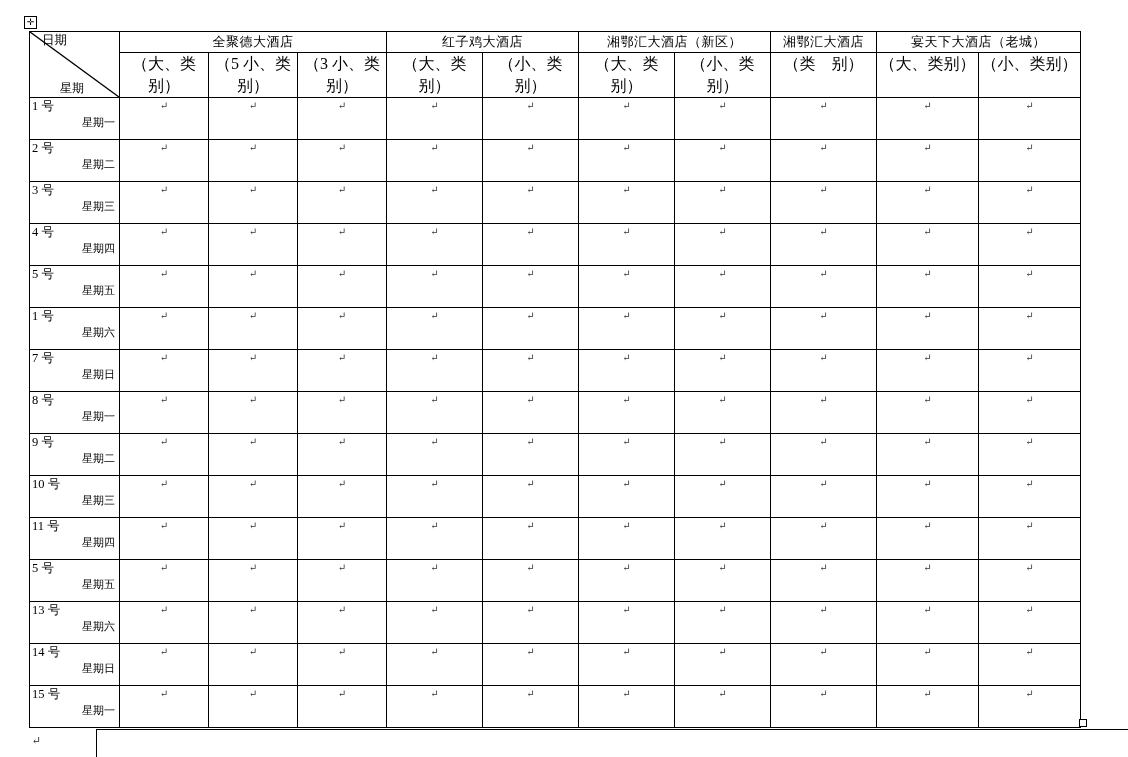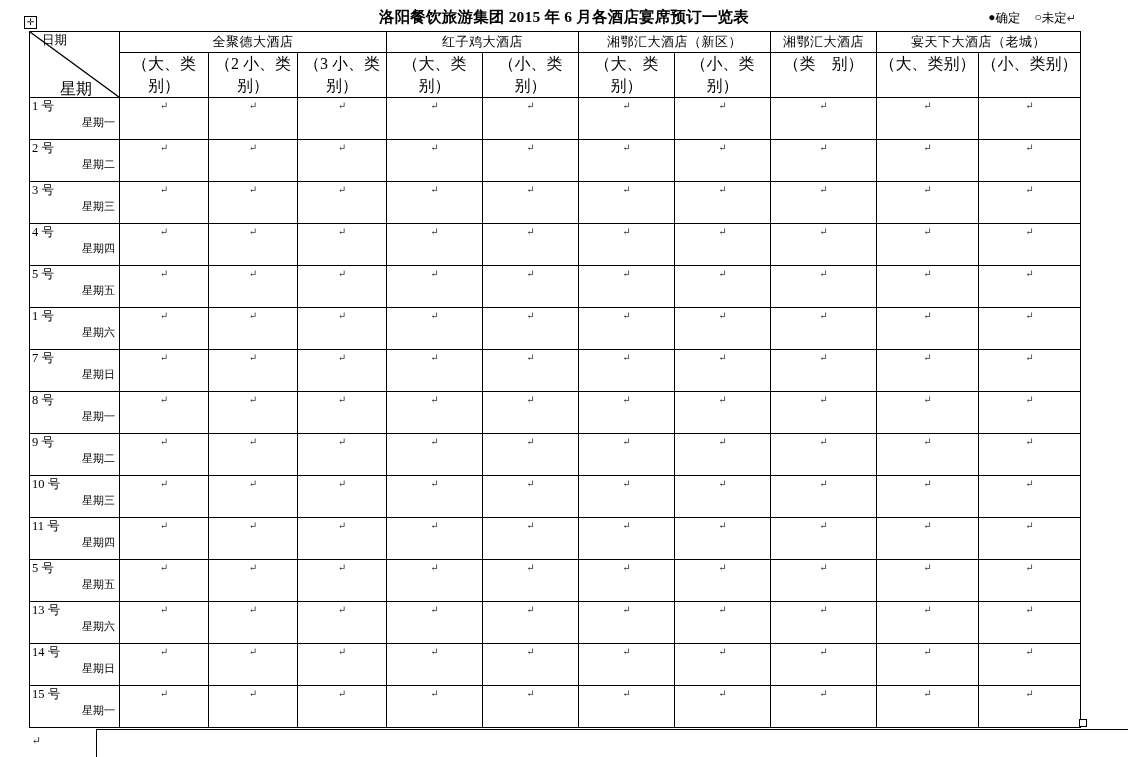--- a/index.html
+++ b/index.html
@@ -136,21 +136,21 @@
     position: absolute;
     top: 1px;
     left: 12px;
     font-size: 12.5px;
     line-height: 15px;
   }
   .corner .lbl-week {
     position: absolute;
     bottom: 1px;
     left: 30px;
-    font-size: 16px;
+    font-size: 12px;
     line-height: 15px;
   }
 
   
   tr.data-row td { height: 41px; }
   td.daycell {
     text-align: left;
     position: relative;
     padding: 2px 3px 0 4px;
     margin-left: 44px;
@@ -198,26 +198,20 @@
     border-left: 1px solid #000;
   }
 </style>
 </head>
 <body>
 
 <div class="page">
 
   <div class="tbl-handle"></div>
 
-  <div class="title-row">
-    <div class="doc-title">洛阳餐饮旅游集团 2015 年 6 月各酒店宴席预订一览表</div>
-    <div class="legend">
-      <span class="mark">●</span><span>确定</span><span class="gap"></span><span class="mark">○</span><span>未定</span><span class="pilcrow">↵</span>
-    </div>
-  </div>
 
   <table class="sheet">
     <colgroup>
       <col style="width:90px">
       <col style="width:89px">
         <col style="width:89px">
         <col style="width:89px">
       <col style="width:96px">
         <col style="width:96px">
       <col style="width:96px">
@@ -236,21 +230,21 @@
           <span class="lbl-week">星期</span>
         </td>
         <td class="hdr-hotel" colspan="3">全聚德大酒店</td>
         <td class="hdr-hotel" colspan="2">红子鸡大酒店</td>
         <td class="hdr-hotel" colspan="2">湘鄂汇大酒店（新区）</td>
         <td class="hdr-hotel">湘鄂汇大酒店</td>
         <td class="hdr-hotel" colspan="2">宴天下大酒店（老城）</td>
       </tr>
       <tr>
         <td class="hdr-sub">（大、类别）</td>
-        <td class="hdr-sub">（2 小、类别）</td>
+        <td class="hdr-sub">（5 小、类别）</td>
         <td class="hdr-sub">（3 小、类别）</td>
         <td class="hdr-sub">（大、类别）</td>
         <td class="hdr-sub">（小、类别）</td>
         <td class="hdr-sub">（大、类别）</td>
         <td class="hdr-sub">（小、类别）</td>
         <td class="hdr-sub">（类　别）</td>
         <td class="hdr-sub">（大、类别）</td>
         <td class="hdr-sub">（小、类别）</td>
       </tr>
     </thead>

